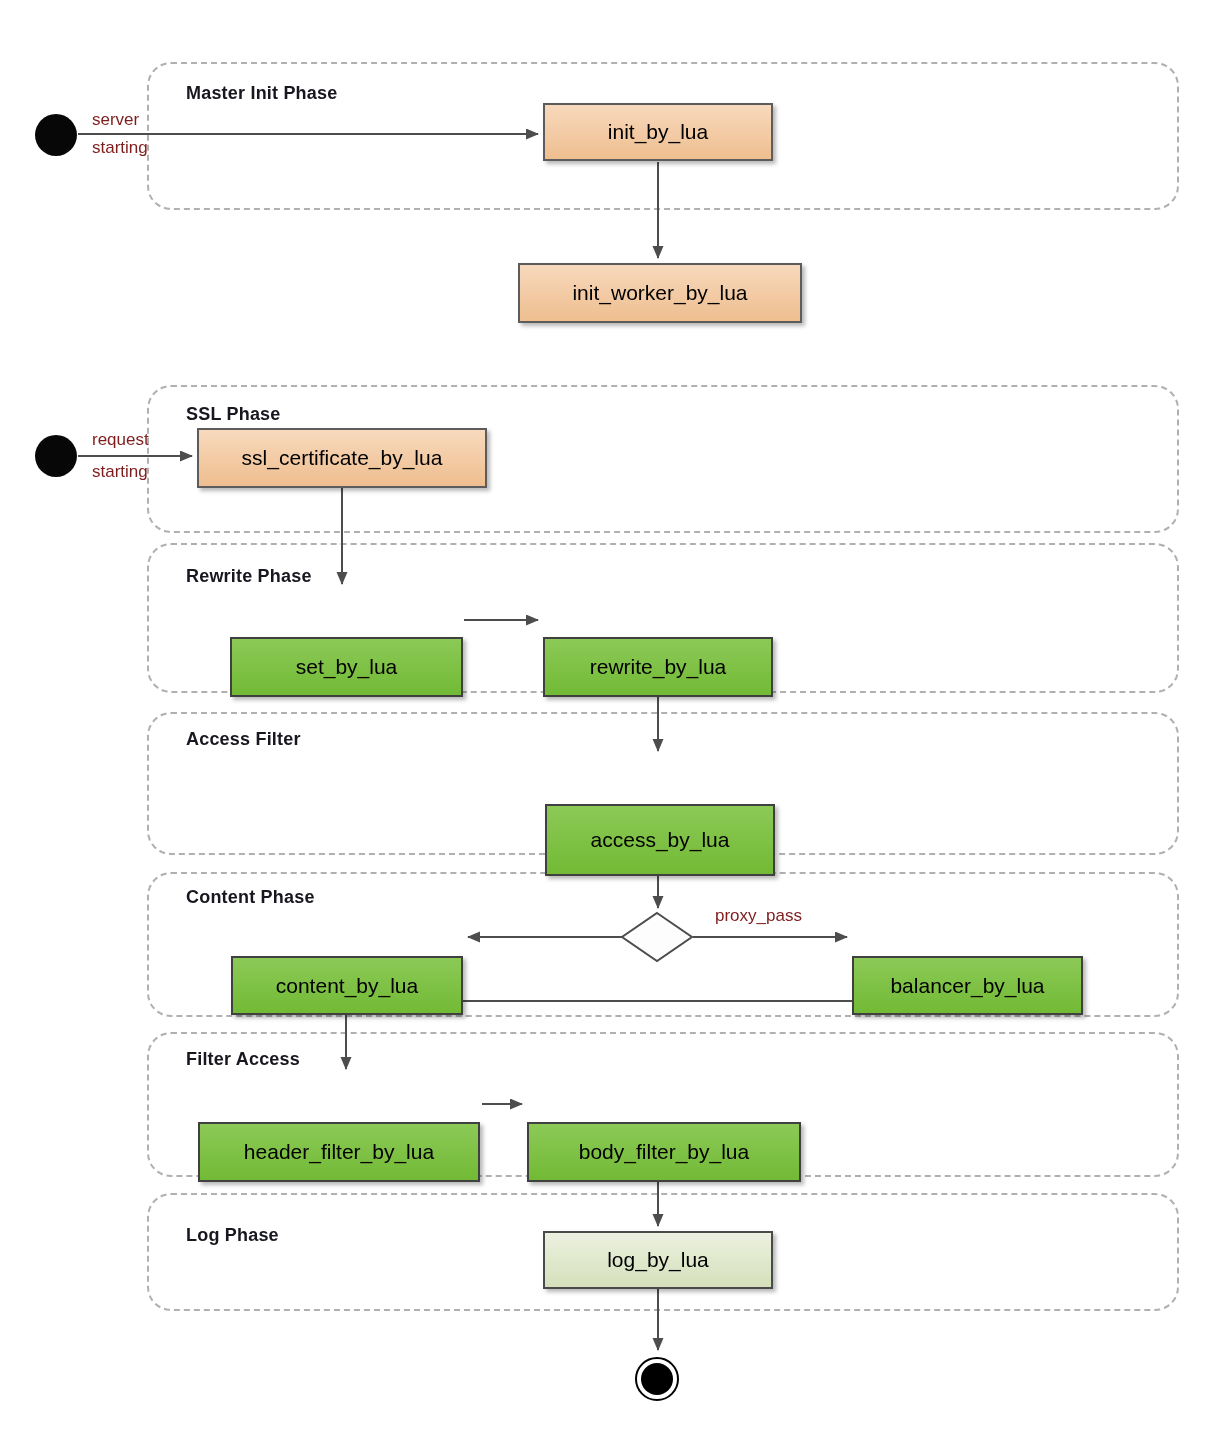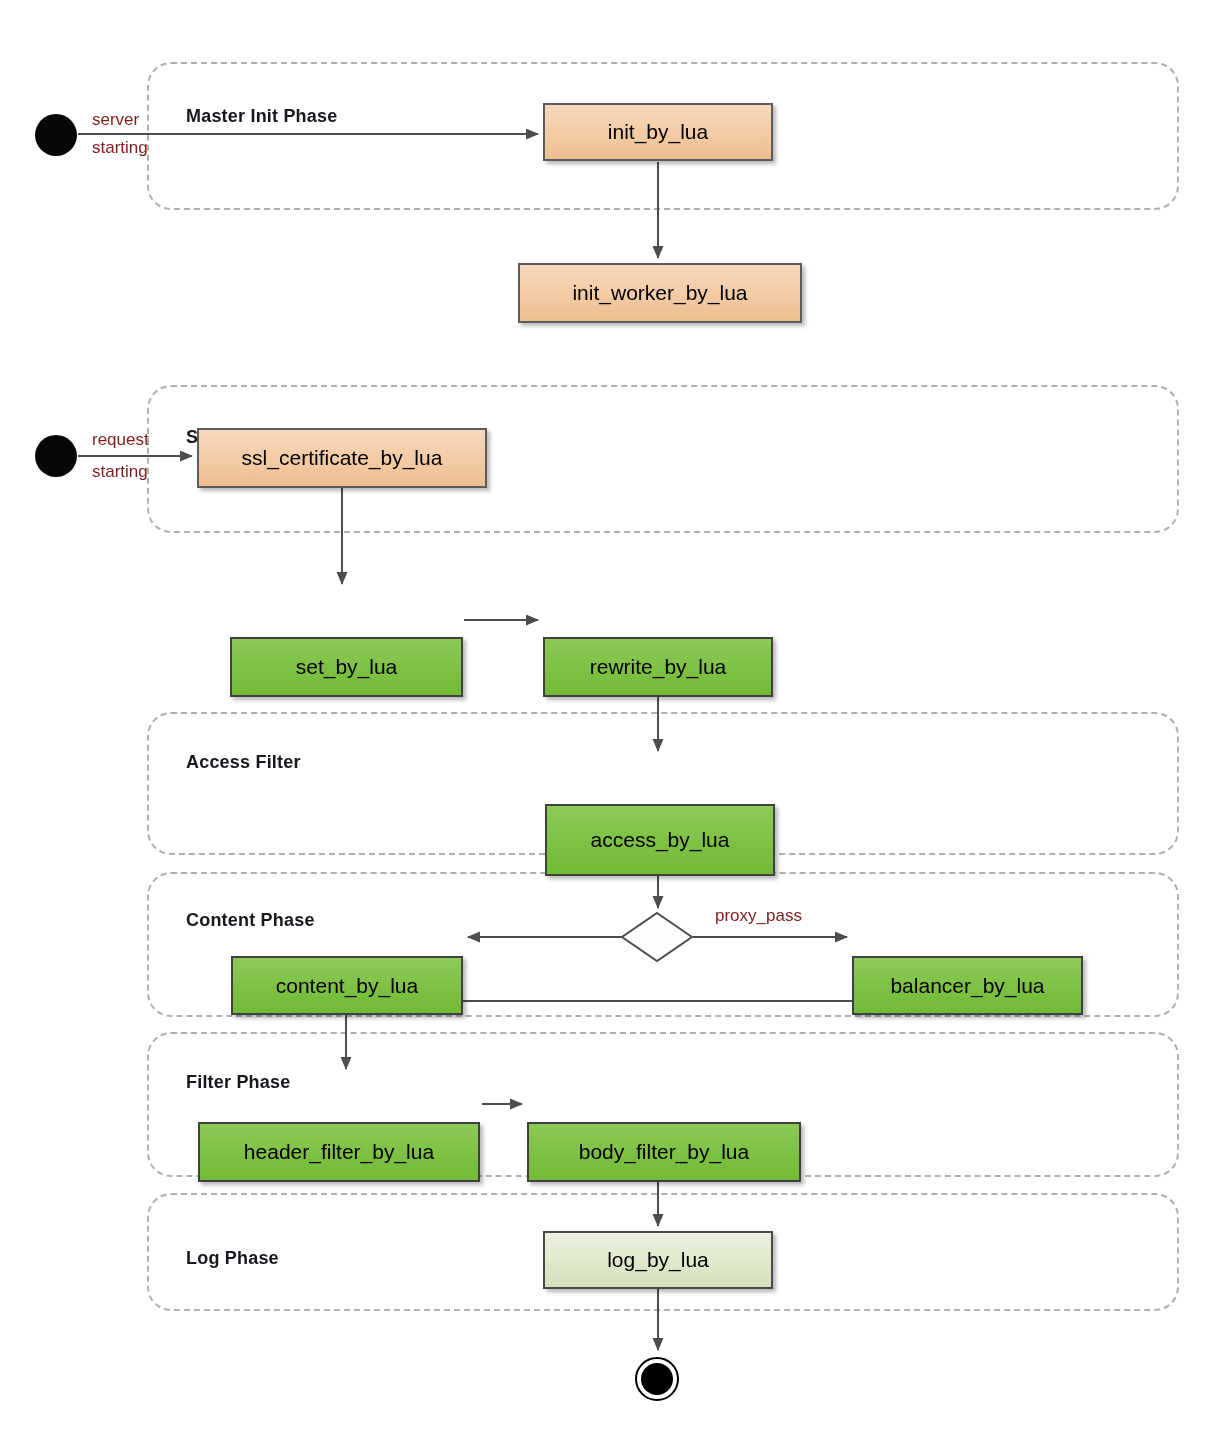--- a/index.html
+++ b/index.html
@@ -22,21 +22,20 @@
   }
   .phase-label {
     position: absolute;
     left: 37px;
     top: 19px;
     font-size: 18px;
     font-weight: bold;
     color: var(--phase-label, #17171f);
     letter-spacing: 0.2px;
     white-space: nowrap;
-    margin-top: 23px;
   }
   .node {
     position: absolute;
     display: flex;
     align-items: center;
     justify-content: center;
     font-size: 21px;
     color: var(--node-text, #000000);
     border: 2px solid #4d4d4d;
     box-sizing: border-box;
@@ -110,28 +109,31 @@
 <body>
 
 <div class="canvas">
 
   <div class="phase" style="top:62px;height:148px">
     <div class="phase-label">Master Init Phase</div>
   </div>
   <div class="phase" style="top:385px;height:148px">
     <div class="phase-label" style="top:17px">SSL Phase</div>
   </div>
+  <div class="phase" style="top:543px;height:150px">
+    <div class="phase-label" style="top:21px">Rewrite Phase</div>
+  </div>
   <div class="phase" style="top:712px;height:143px">
     <div class="phase-label" style="top:15px">Access Filter</div>
   </div>
   <div class="phase" style="top:872px;height:145px">
     <div class="phase-label" style="top:13px">Content Phase</div>
   </div>
   <div class="phase" style="top:1032px;height:145px">
-    <div class="phase-label" style="top:15px">Filter Phase</div>
+    <div class="phase-label" style="top:15px">Filter Access</div>
   </div>
   <div class="phase" style="top:1193px;height:118px">
     <div class="phase-label" style="top:30px">Log Phase</div>
   </div>
 
   <svg class="edges" width="1211" height="1437">
     <defs>
       <marker id="arr" markerWidth="15" markerHeight="13" refX="12" refY="5.5" orient="auto" markerUnits="userSpaceOnUse">
         <path class="arrow-head" d="M0,0 L13,5.5 L0,11 Z" fill="#4d4d4d"></path>
       </marker>

